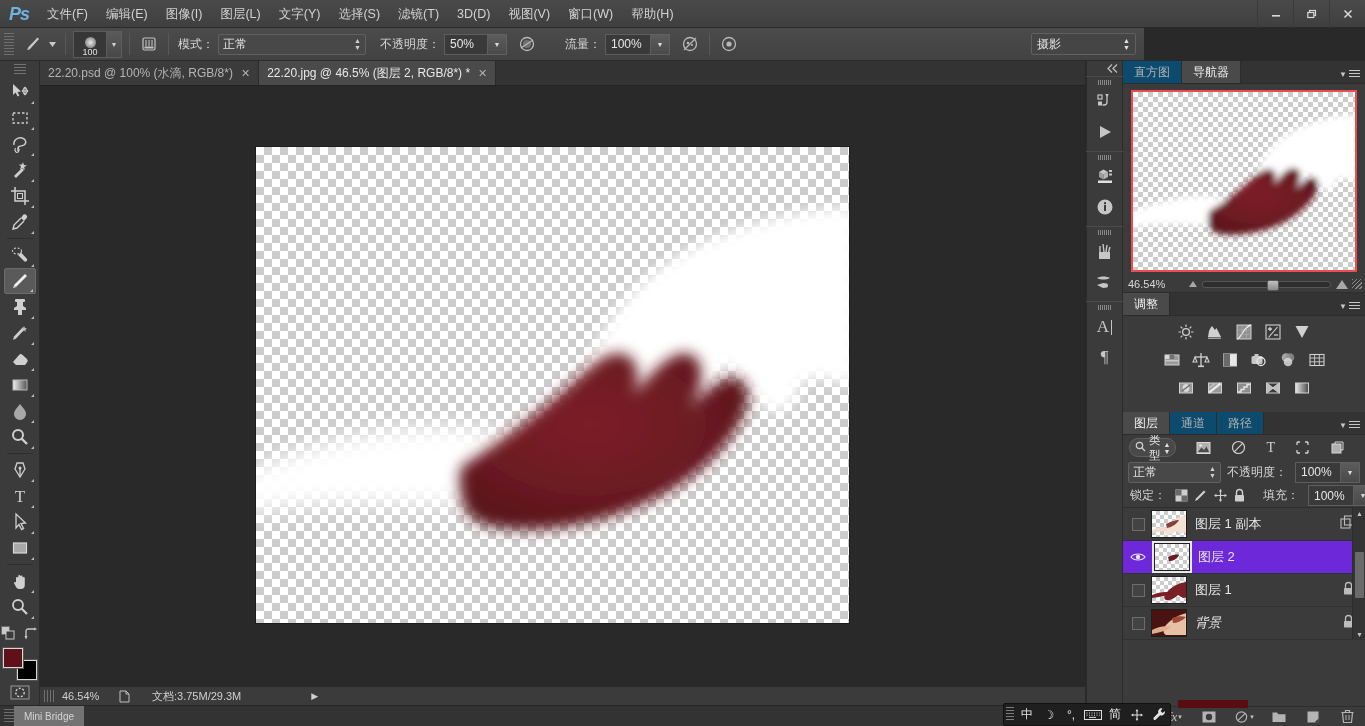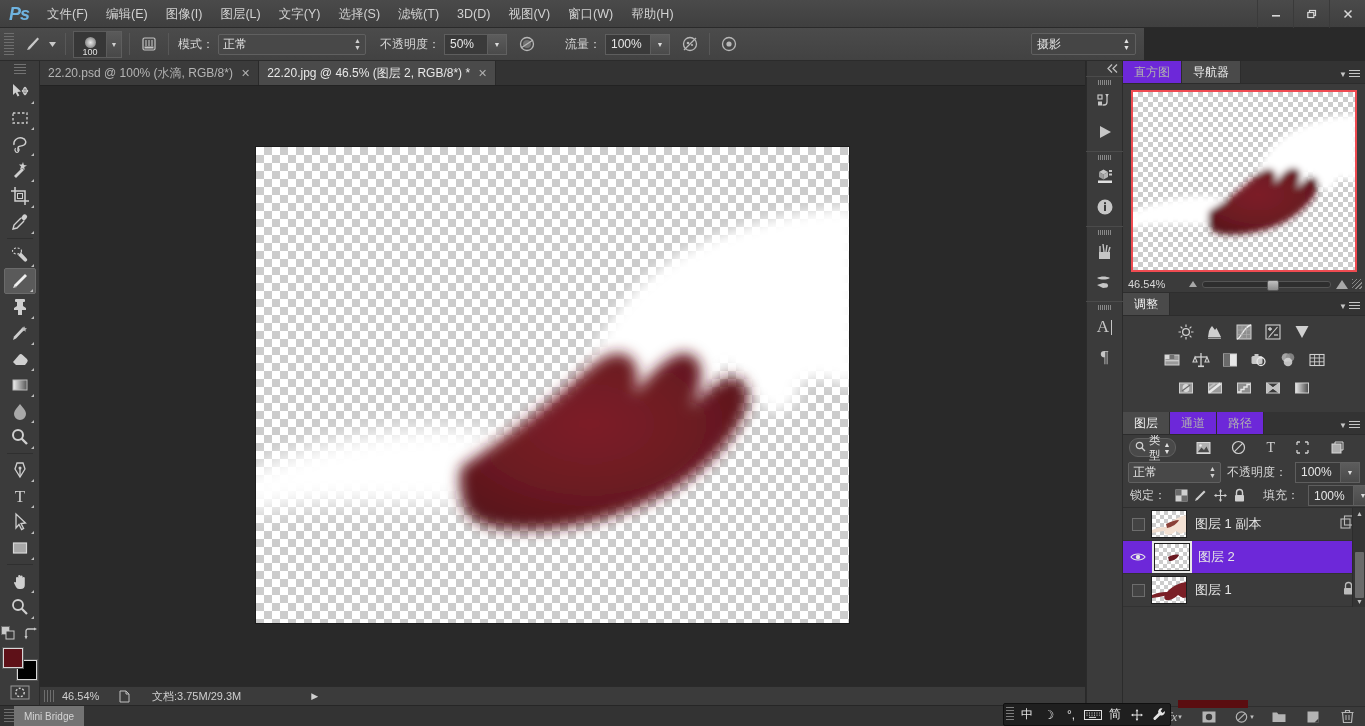--- a/index.html
+++ b/index.html
@@ -182,21 +182,21 @@
   .dock-icon { width:30px; height:30px; display:flex; align-items:center; justify-content:center; color:#c6c6c6;}
 
   
   .rightpanels { position:absolute; left:1123px; top:61px; width:242px; height:645px; background:#3b3b3b;}
   .panel-tabs {
     height:23px; background:#333333; display:flex; align-items:flex-end; position:relative;
     border-bottom:1px solid #2c2c2c;
   }
   .ptab {
     height:22px; padding:0 11px; display:flex; align-items:center; font-size:12px;
-    color:#b0b0b0; background:#6d28d9; border-right:1px solid #2c2c2c;
+    color:#b0b0b0; background:#0c4a6e; border-right:1px solid #2c2c2c;
   }
   .ptab.active { background:#4a4a4a; color:#f0f0f0; }
   .panel-menu { position:absolute; right:5px; bottom:4px; display:flex; align-items:center; gap:2px; color:#c6c6c6; font-size:9px;}
   .hamburger { display:inline-block; width:11px; height:9px;
     background:repeating-linear-gradient(to bottom,#c6c6c6 0 1.5px,transparent 1.5px 3px);}
 
   .navigator-body { background:#3b3b3b; padding:6px 8px 4px 8px; }
   .nav-thumb {
     width:226px; height:182px; border:2px solid #ef4b51;
     background-image:
@@ -1057,20 +1057,44 @@
         <div class="layer-right">
           <span>
             <svg width="13" height="15" viewBox="0 0 13 15">
               <path d="M3.5 7 L3.5 4.5 a3 3 0 0 1 6 0 L9.5 7" fill="none" stroke="#bcbcbc" stroke-width="1.3"></path>
               <rect x="2" y="7" width="9" height="6.5" rx="0.8" fill="#bcbcbc"></rect>
             </svg>
           </span>
         </div>
       </div>
 
+      <div class="layer-row">
+        <div class="eye-cell">
+          <span class="eye-empty"></span>
+        </div>
+        <div class="layer-thumb" style="background:#3a0d0d;">
+          <svg viewBox="0 0 36 28" style="position:absolute;left:0;top:0;width:36px;height:28px;">
+            <rect width="36" height="28" fill="#4a1210"></rect>
+            <path d="M36 3 C28 4 20 9 15 14 C11 18 10 23 14 25 L36 25 Z" fill="#e8c0a4"></path>
+            <path d="M0 20 C6 17 13 15 19 17 C13 21 6 23 0 24 Z" fill="#dcae92"></path>
+            <path d="M20 8 C25 6 30 6 34 7 C30 11 25 13 21 13 Z" fill="#9c4a3a"></path>
+          </svg>
+        </div>
+        <div class="layer-name italic">
+          <span>背景</span>
+        </div>
+        <div class="layer-right">
+          <span>
+            <svg width="13" height="15" viewBox="0 0 13 15">
+              <path d="M3.5 7 L3.5 4.5 a3 3 0 0 1 6 0 L9.5 7" fill="none" stroke="#bcbcbc" stroke-width="1.3"></path>
+              <rect x="2" y="7" width="9" height="6.5" rx="0.8" fill="#bcbcbc"></rect>
+            </svg>
+          </span>
+        </div>
+      </div>
 
       <div class="panel-scroll">
         <span class="scroll-arrow" style="top:2px;">▲</span>
         <span class="scroll-thumb"></span>
         <span class="scroll-arrow" style="bottom:2px;">▼</span>
       </div>
     </div>
   </div>
 
   <div class="layers-footer">

